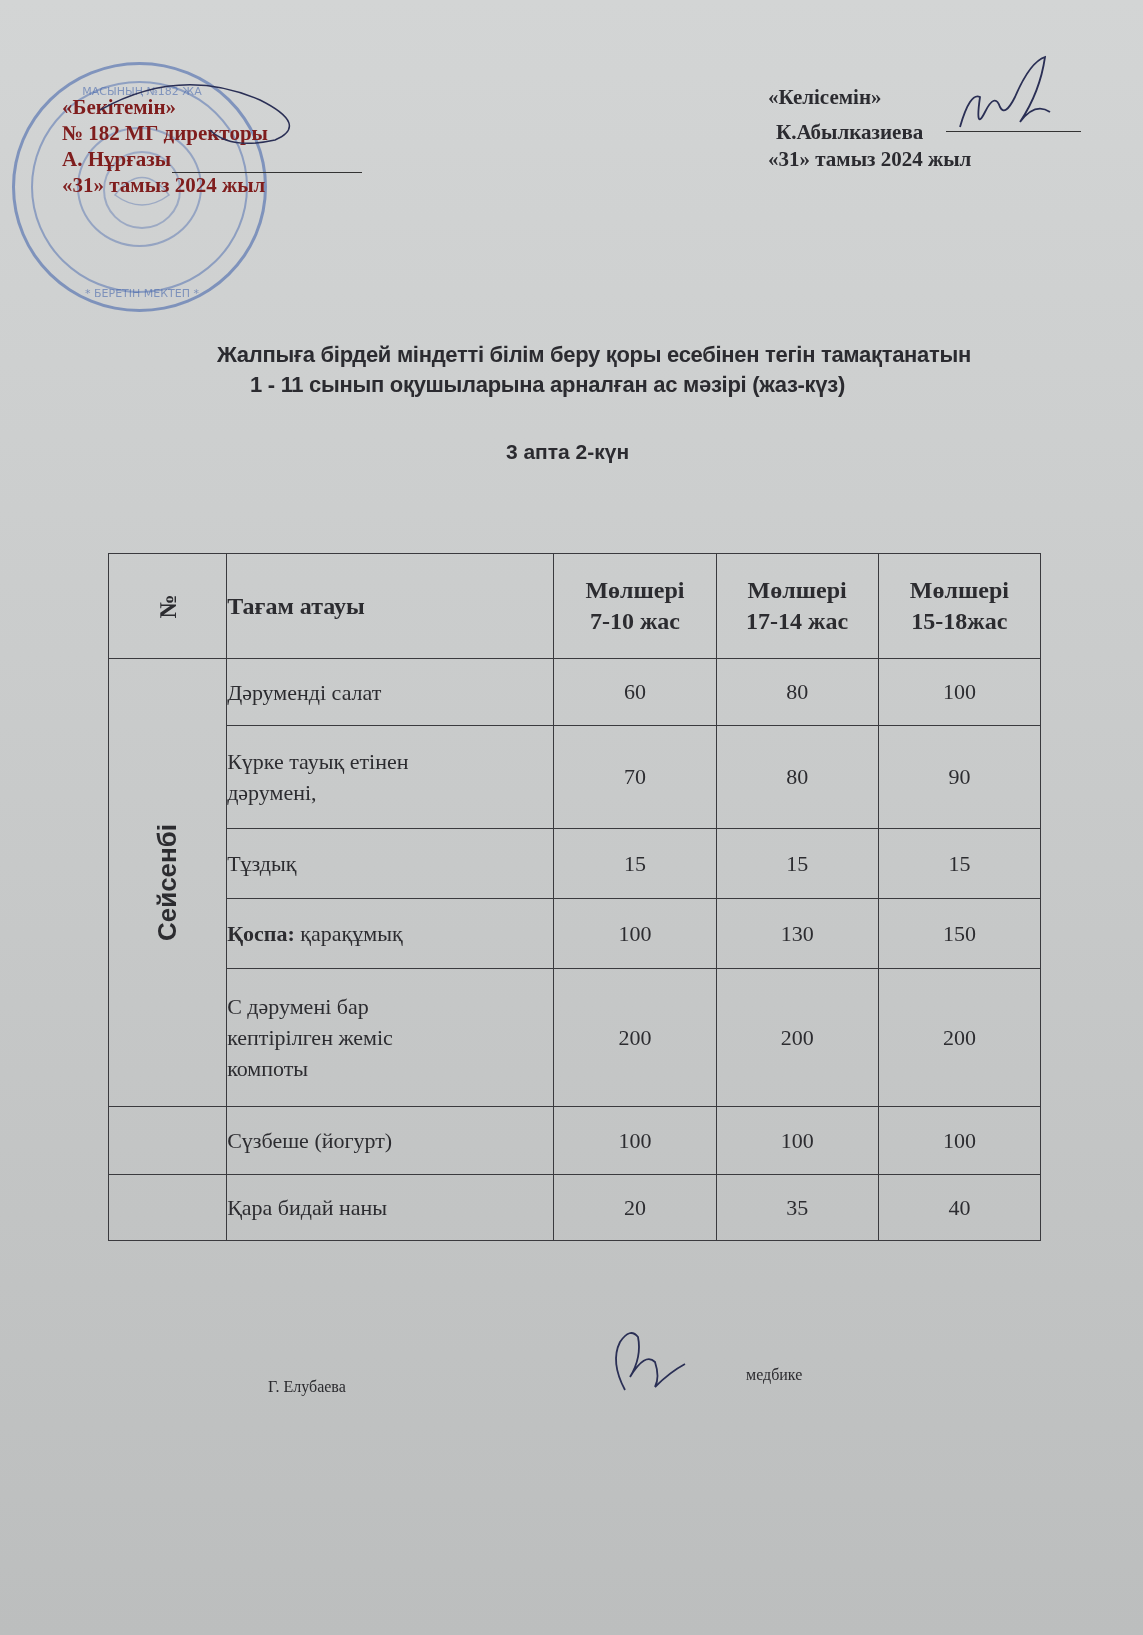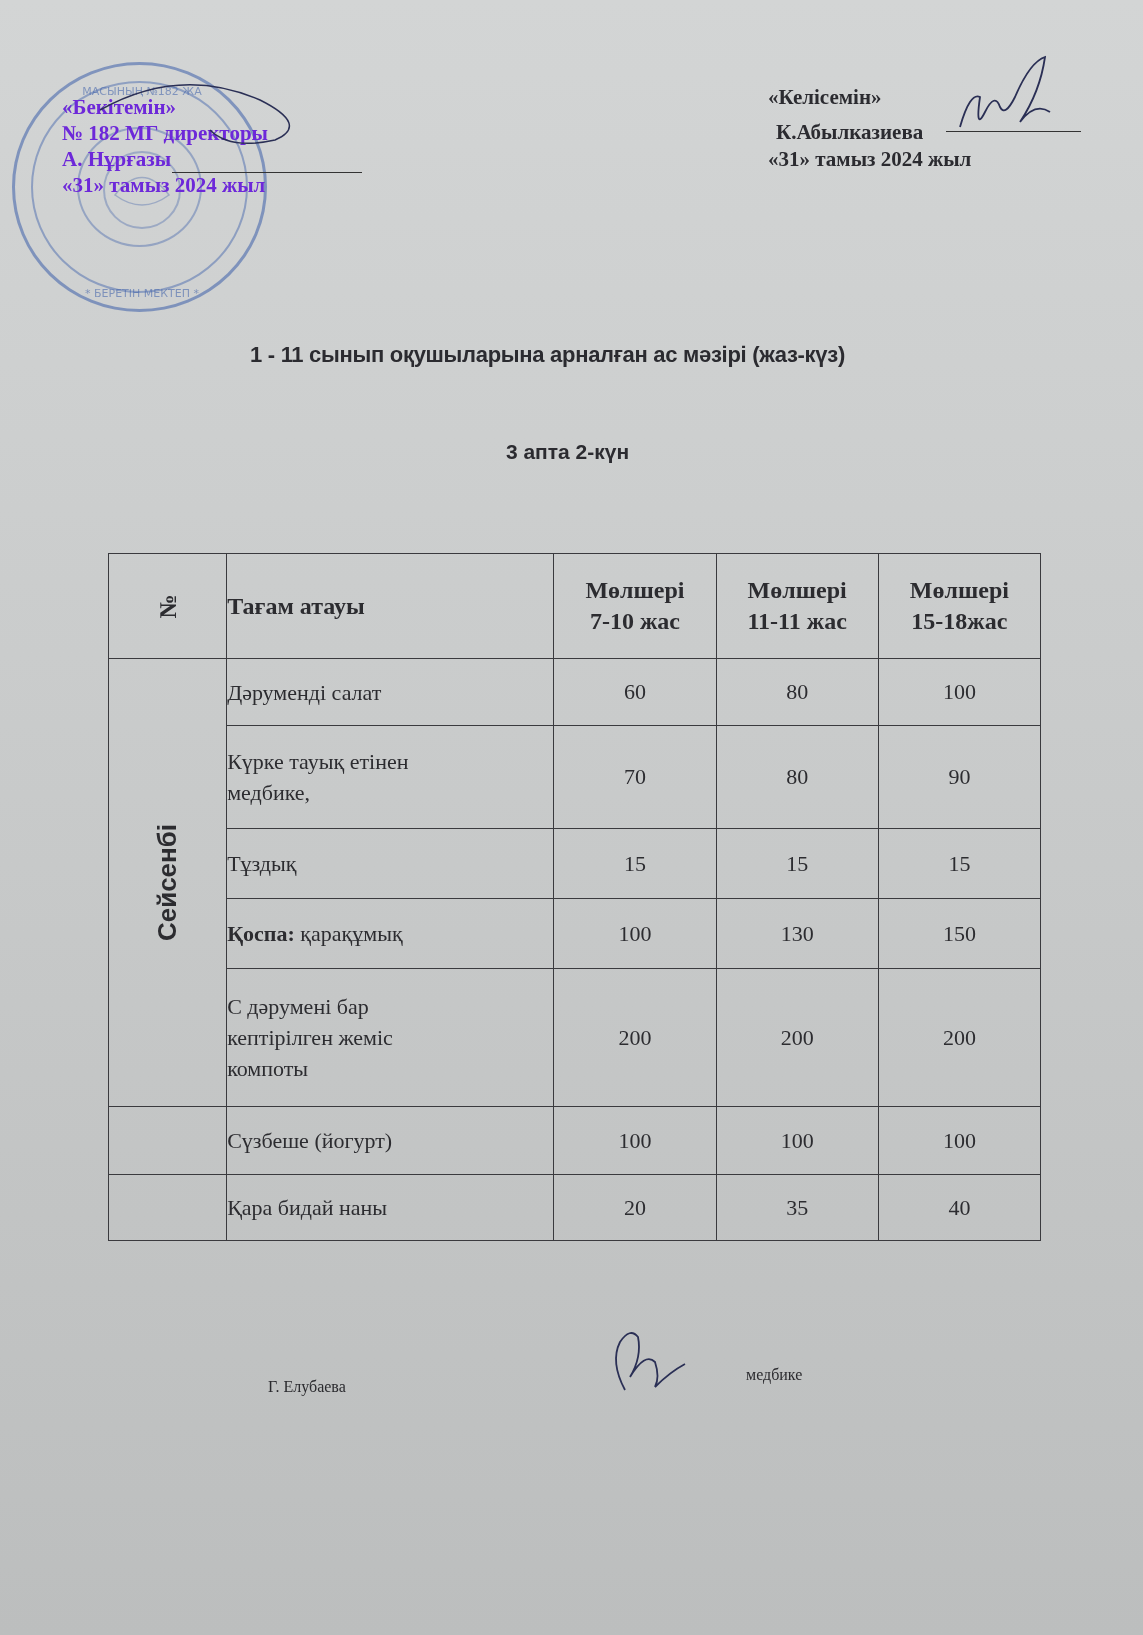--- a/index.html
+++ b/index.html
@@ -41,21 +41,21 @@
       border: 2px solid rgba(60, 95, 170, 0.4);
     }
     .stamp svg { position: absolute; left: 0; top: 0; }
 
     
     .approve-left {
       left: 62px; top: 94px;
       font-weight: bold;
       font-size: 21px;
       line-height: 26px;
-      color: #6d28d9;
+      color: #7f1d1d;
     }
     .approve-left .uline {
       position: absolute;
       left: 110px; top: 78px;
       width: 190px; height: 1px;
       background: #333;
     }
     .approve-right {
       left: 768px; top: 84px;
       font-weight: bold;
@@ -174,20 +174,21 @@
   <div>«Келісемін»</div>
   <div class="name">К.Абылказиева</div>
   <div>«31» тамыз 2024 жыл</div>
   <div class="uline"></div>
 </div>
 <svg class="abs sig-right" width="120" height="90">
   <path d="M15 75 Q25 40 35 45 Q30 80 40 60 Q50 40 55 55 Q60 65 70 45 Q85 10 100 5 Q95 40 75 70 Q90 50 105 60" fill="none" stroke="#2a2f55" stroke-width="1.8"></path>
 </svg>
 
 <div class="abs title-block">
+  <div class="line1">Жалпыға бірдей міндетті білім беру қоры  есебінен тегін тамақтанатын</div>
   <div class="line2">1 - 11 сынып оқушыларына арналған ас мәзірі (жаз-күз)</div>
 </div>
 <div class="abs week-day">3 апта  2-күн</div>
 
 <table class="menu">
   <colgroup>
     <col class="col-no">
       <col class="col-name">
       <col class="col-q">
       <col class="col-q">
@@ -196,42 +197,42 @@
   <tbody>
       <tr>
     <th><span class="rot">№</span></th>
     <th class="name-h">Тағам атауы</th>
     <th class="q-h">
       <div>Мөлшері</div>
       <div>7-10 жас</div>
     </th>
     <th class="q-h">
       <div>Мөлшері</div>
-      <div>11-11 жас</div>
+      <div>17-14 жас</div>
     </th>
     <th class="q-h">
       <div>Мөлшері</div>
       <div>15-18жас</div>
     </th>
   </tr>
 
   <tr style="height:67px">
     <td class="day-cell" rowspan="5">
       <span class="rot">Сейсенбі</span>
     </td>
     <td class="name">Дәруменді салат</td>
     <td class="num">60</td>
     <td class="num">80</td>
     <td class="num">100</td>
   </tr>
 
   <tr style="height:103px">
     <td class="name">
       <div>Күрке тауық етінен</div>
-      <div>медбике,</div>
+      <div>дәрумені,</div>
     </td>
     <td class="num">70</td>
     <td class="num">80</td>
     <td class="num">90</td>
   </tr>
 
   <tr style="height:70px">
     <td class="name">Тұздық</td>
     <td class="num">15</td>
     <td class="num">15</td>

